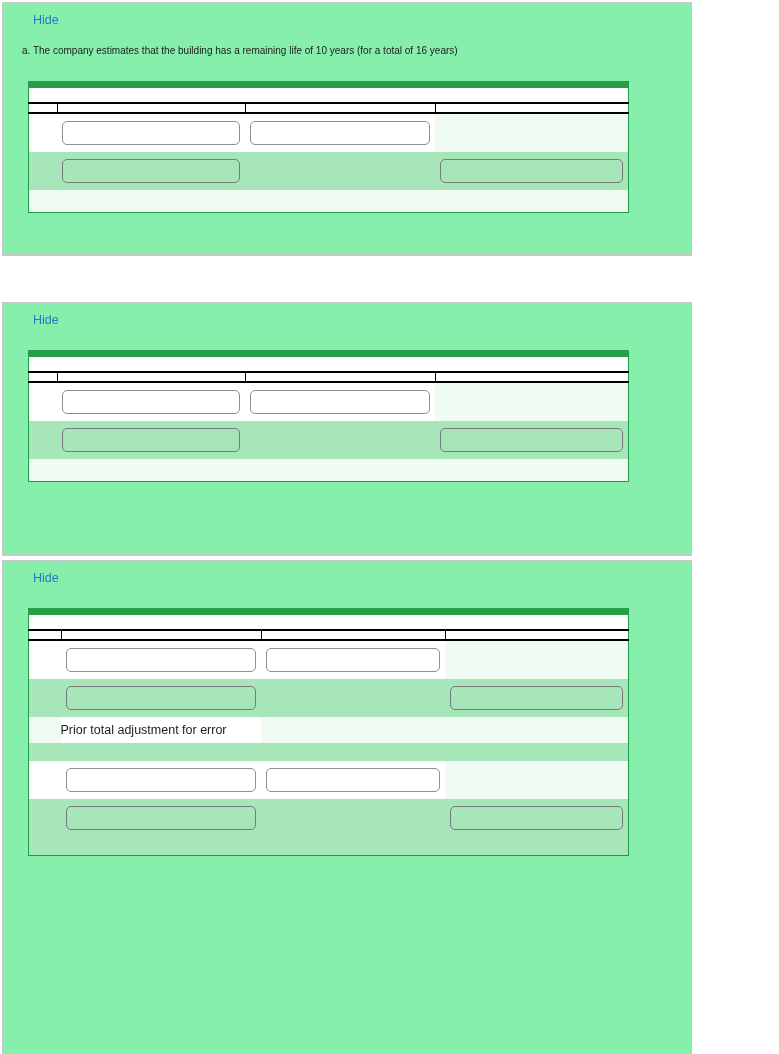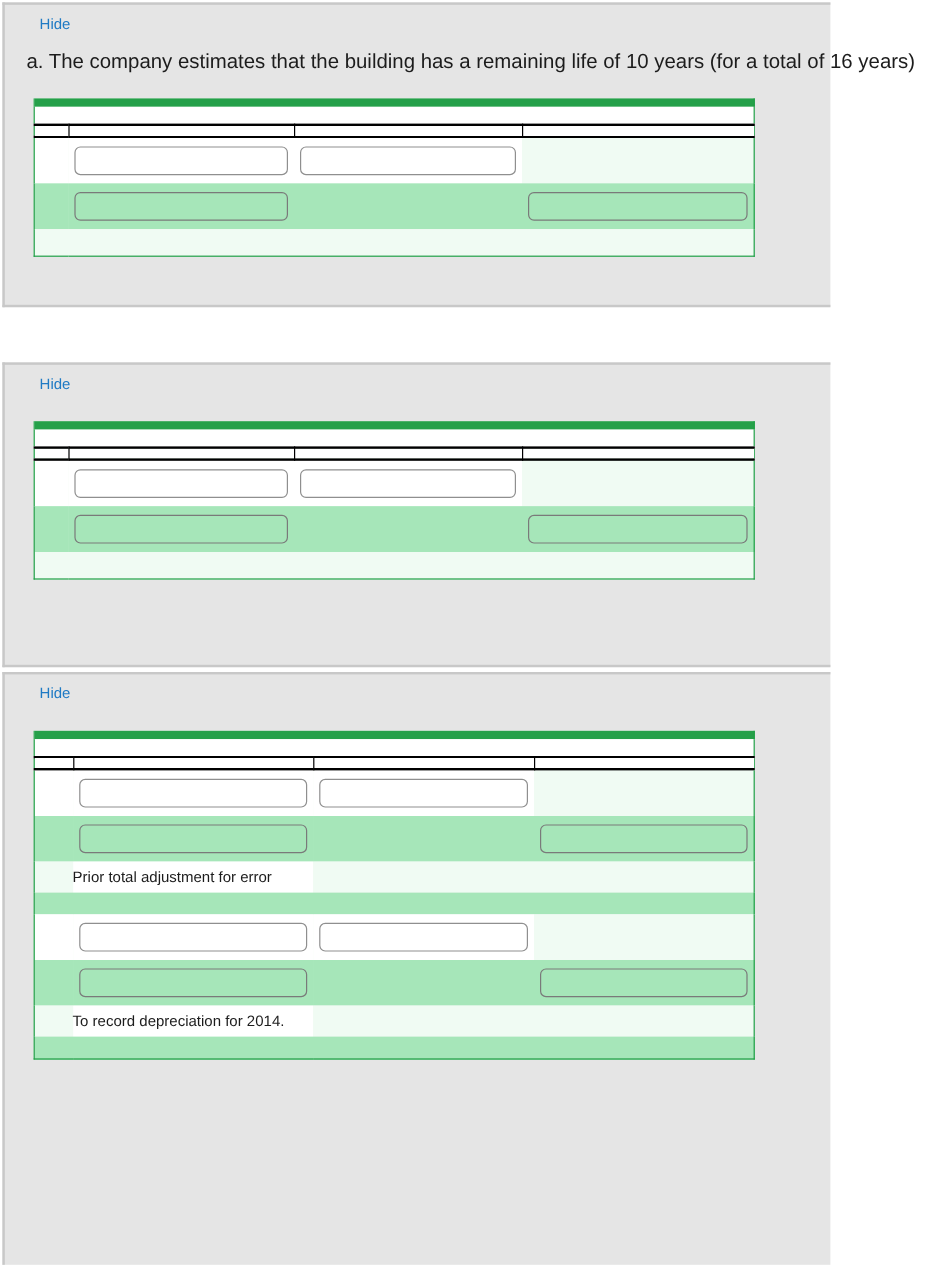--- a/index.html
+++ b/index.html
@@ -17,35 +17,35 @@
   }
 
   
   .panel {
     position: absolute;
     left: 2px;
     width: 690px;
     box-sizing: border-box;
     border-top: 2px solid #c8c8c8;
     border-left: 2px solid #c8c8c8;
-    background: #e5e5e5;
+    background: #86efac;
   }
   .panel.with-bottom { border-bottom: 2px solid #c8c8c8; }
 
   .hide-link {
     color: #1f7ac4;
     font-size: 12.5px;
     margin: 9px 0 0 29px;
     display: inline-block;
     text-decoration: none;
     cursor: pointer;
   }
 
   .prompt {
-    font-size: 17px;
+    font-size: 10px;
     color: #1c1c1c;
     margin: 15px 0 0 18px;
     white-space: nowrap;
     line-height: 16px;
   }
 
   
   .jtable-wrap {
     margin: 22px 0 0 24px;
   }
@@ -314,26 +314,20 @@
           <td class="cell-dark" style="height:38px;"></td>
           <td class="cell-dark" style="padding:6px 5px;">
             <input class="inp on-green" type="text" value="" style="">
           </td>
           <td class="cell-dark"></td>
           <td class="cell-dark" style="padding:6px 5px;">
             <input class="inp on-green" type="text" value="" style="">
           </td>
         </tr>
 
-        <tr class="row-light">
-          <td class="cell-light" style="height:26px;"></td>
-          <td class="cell-white txtcell">To record depreciation for 2014.</td>
-          <td class="cell-light"></td>
-          <td class="cell-light"></td>
-        </tr>
 
         <tr class="row-dark">
           <td class="cell-dark spacer-row-sm" colspan="4"></td>
         </tr>
       </tbody>
     </table>
   </div>
 </div>
 
 </body></html>

